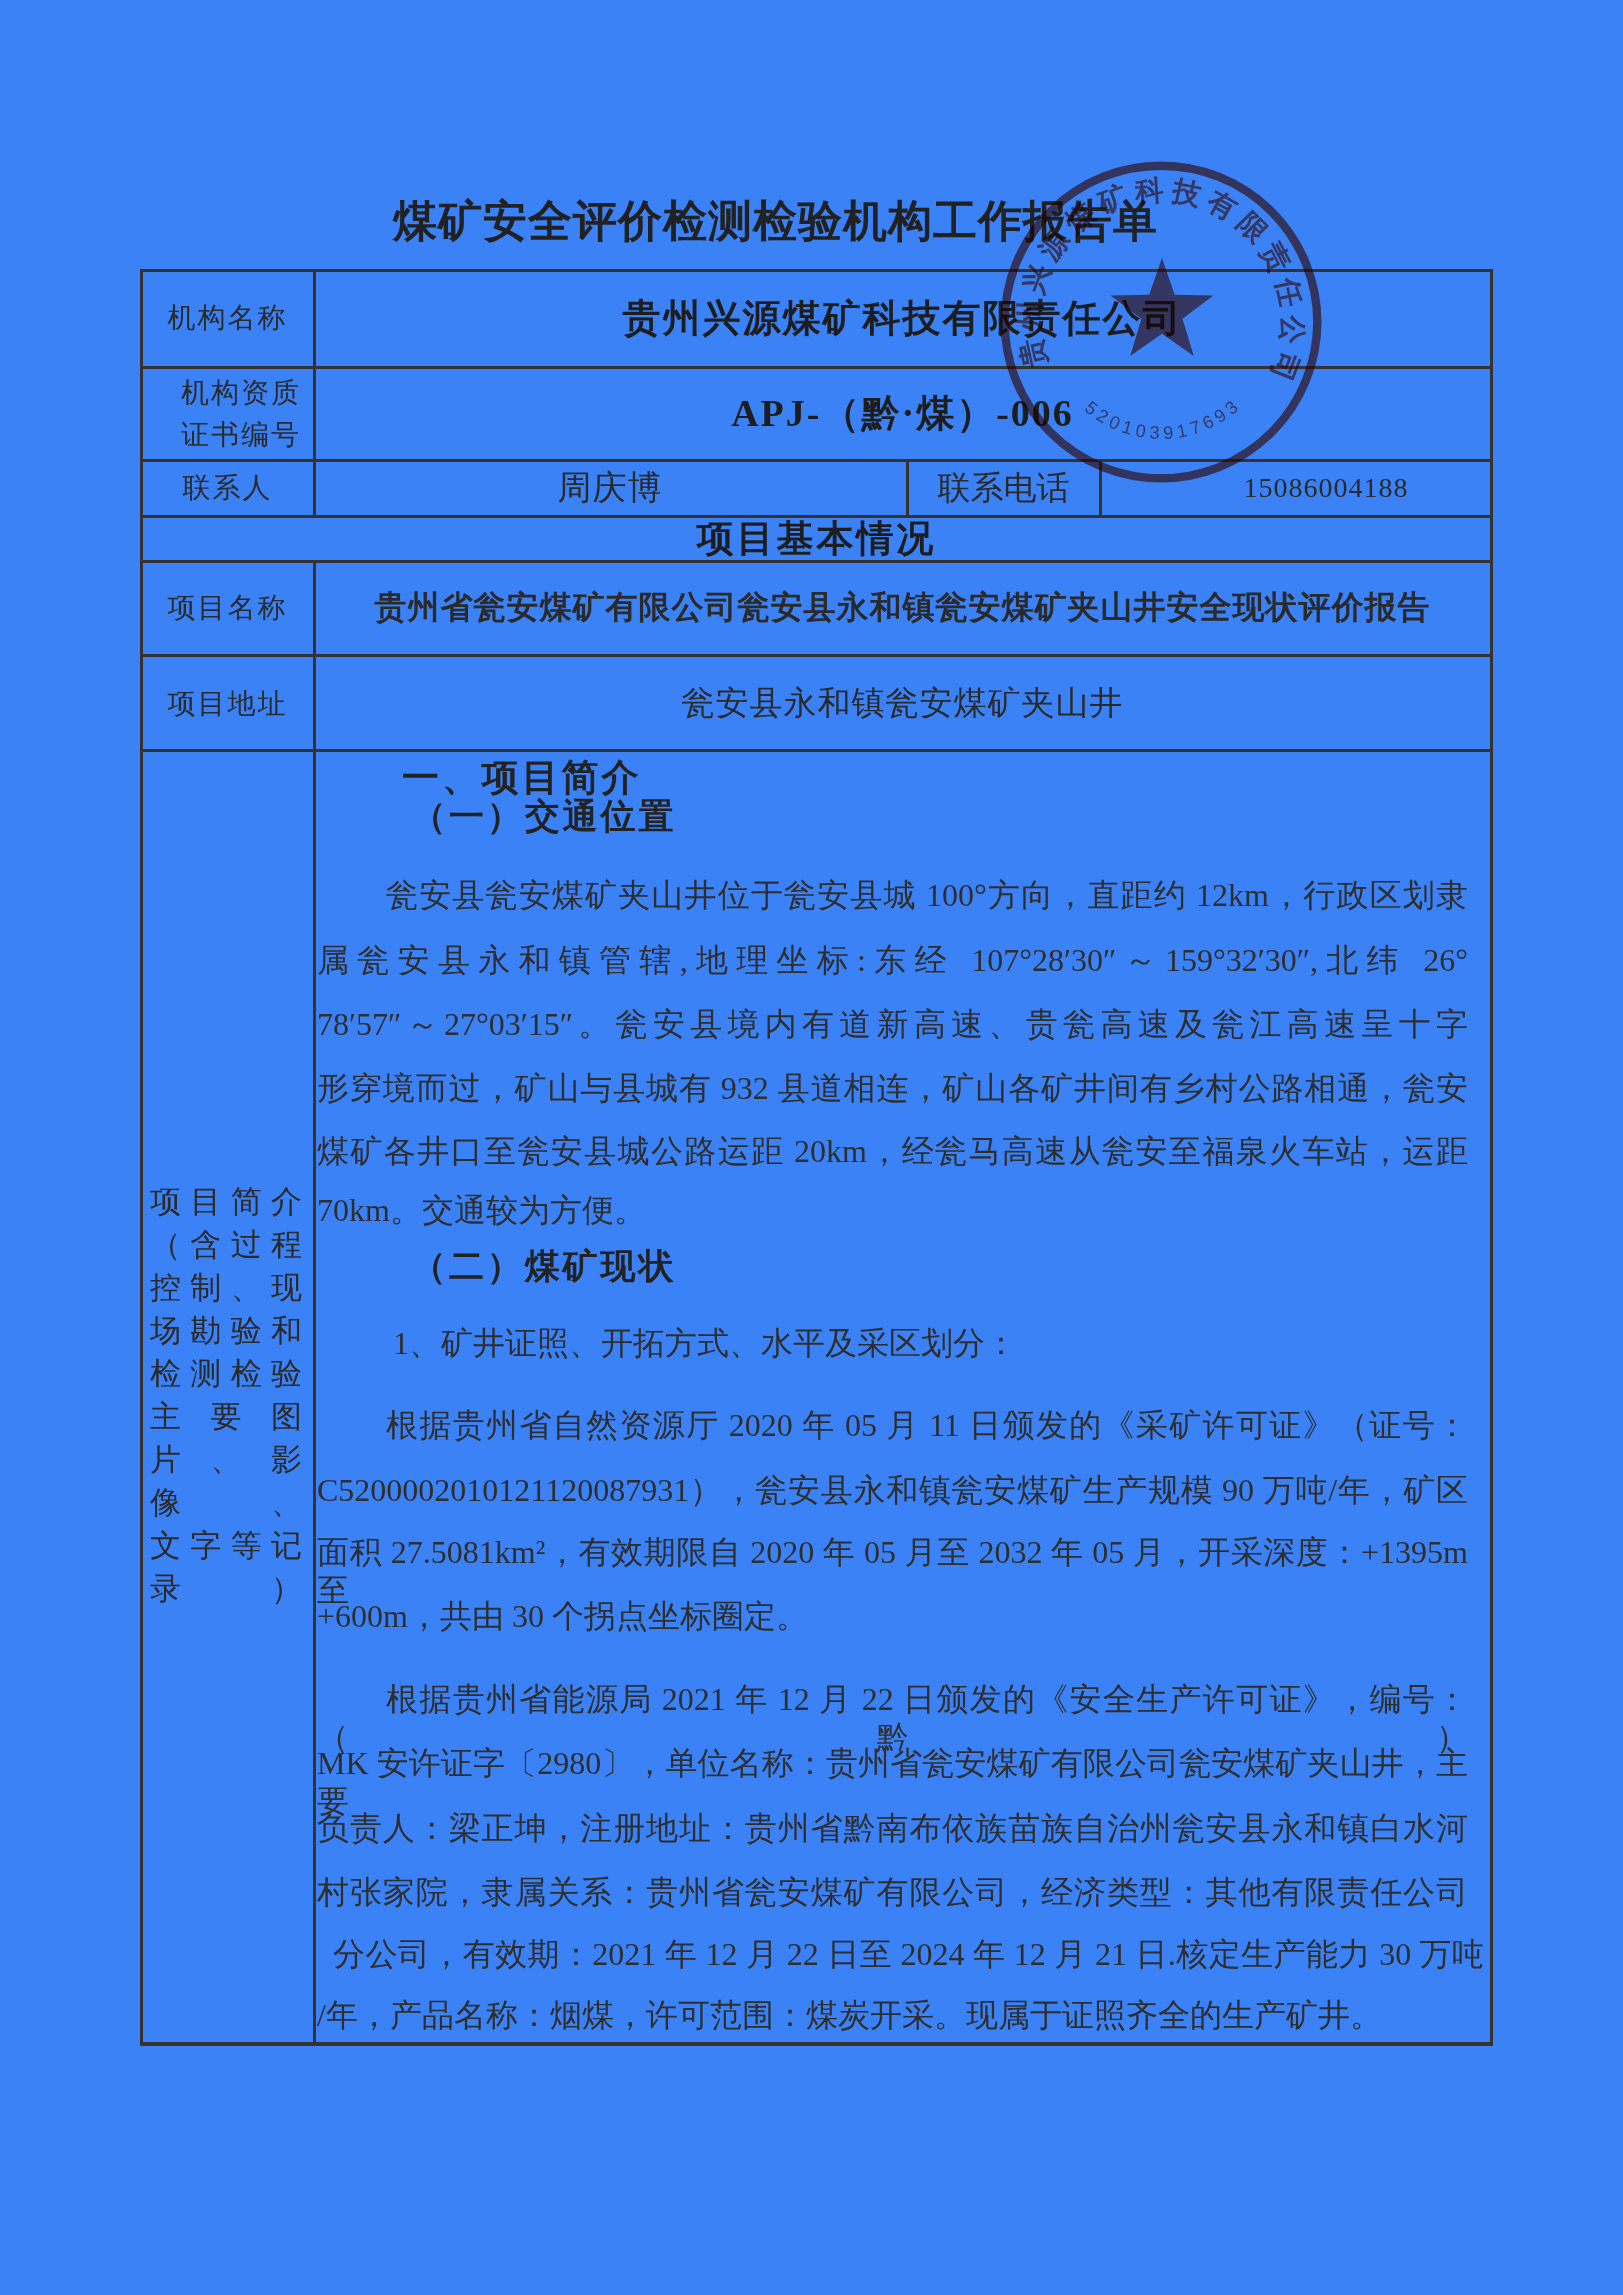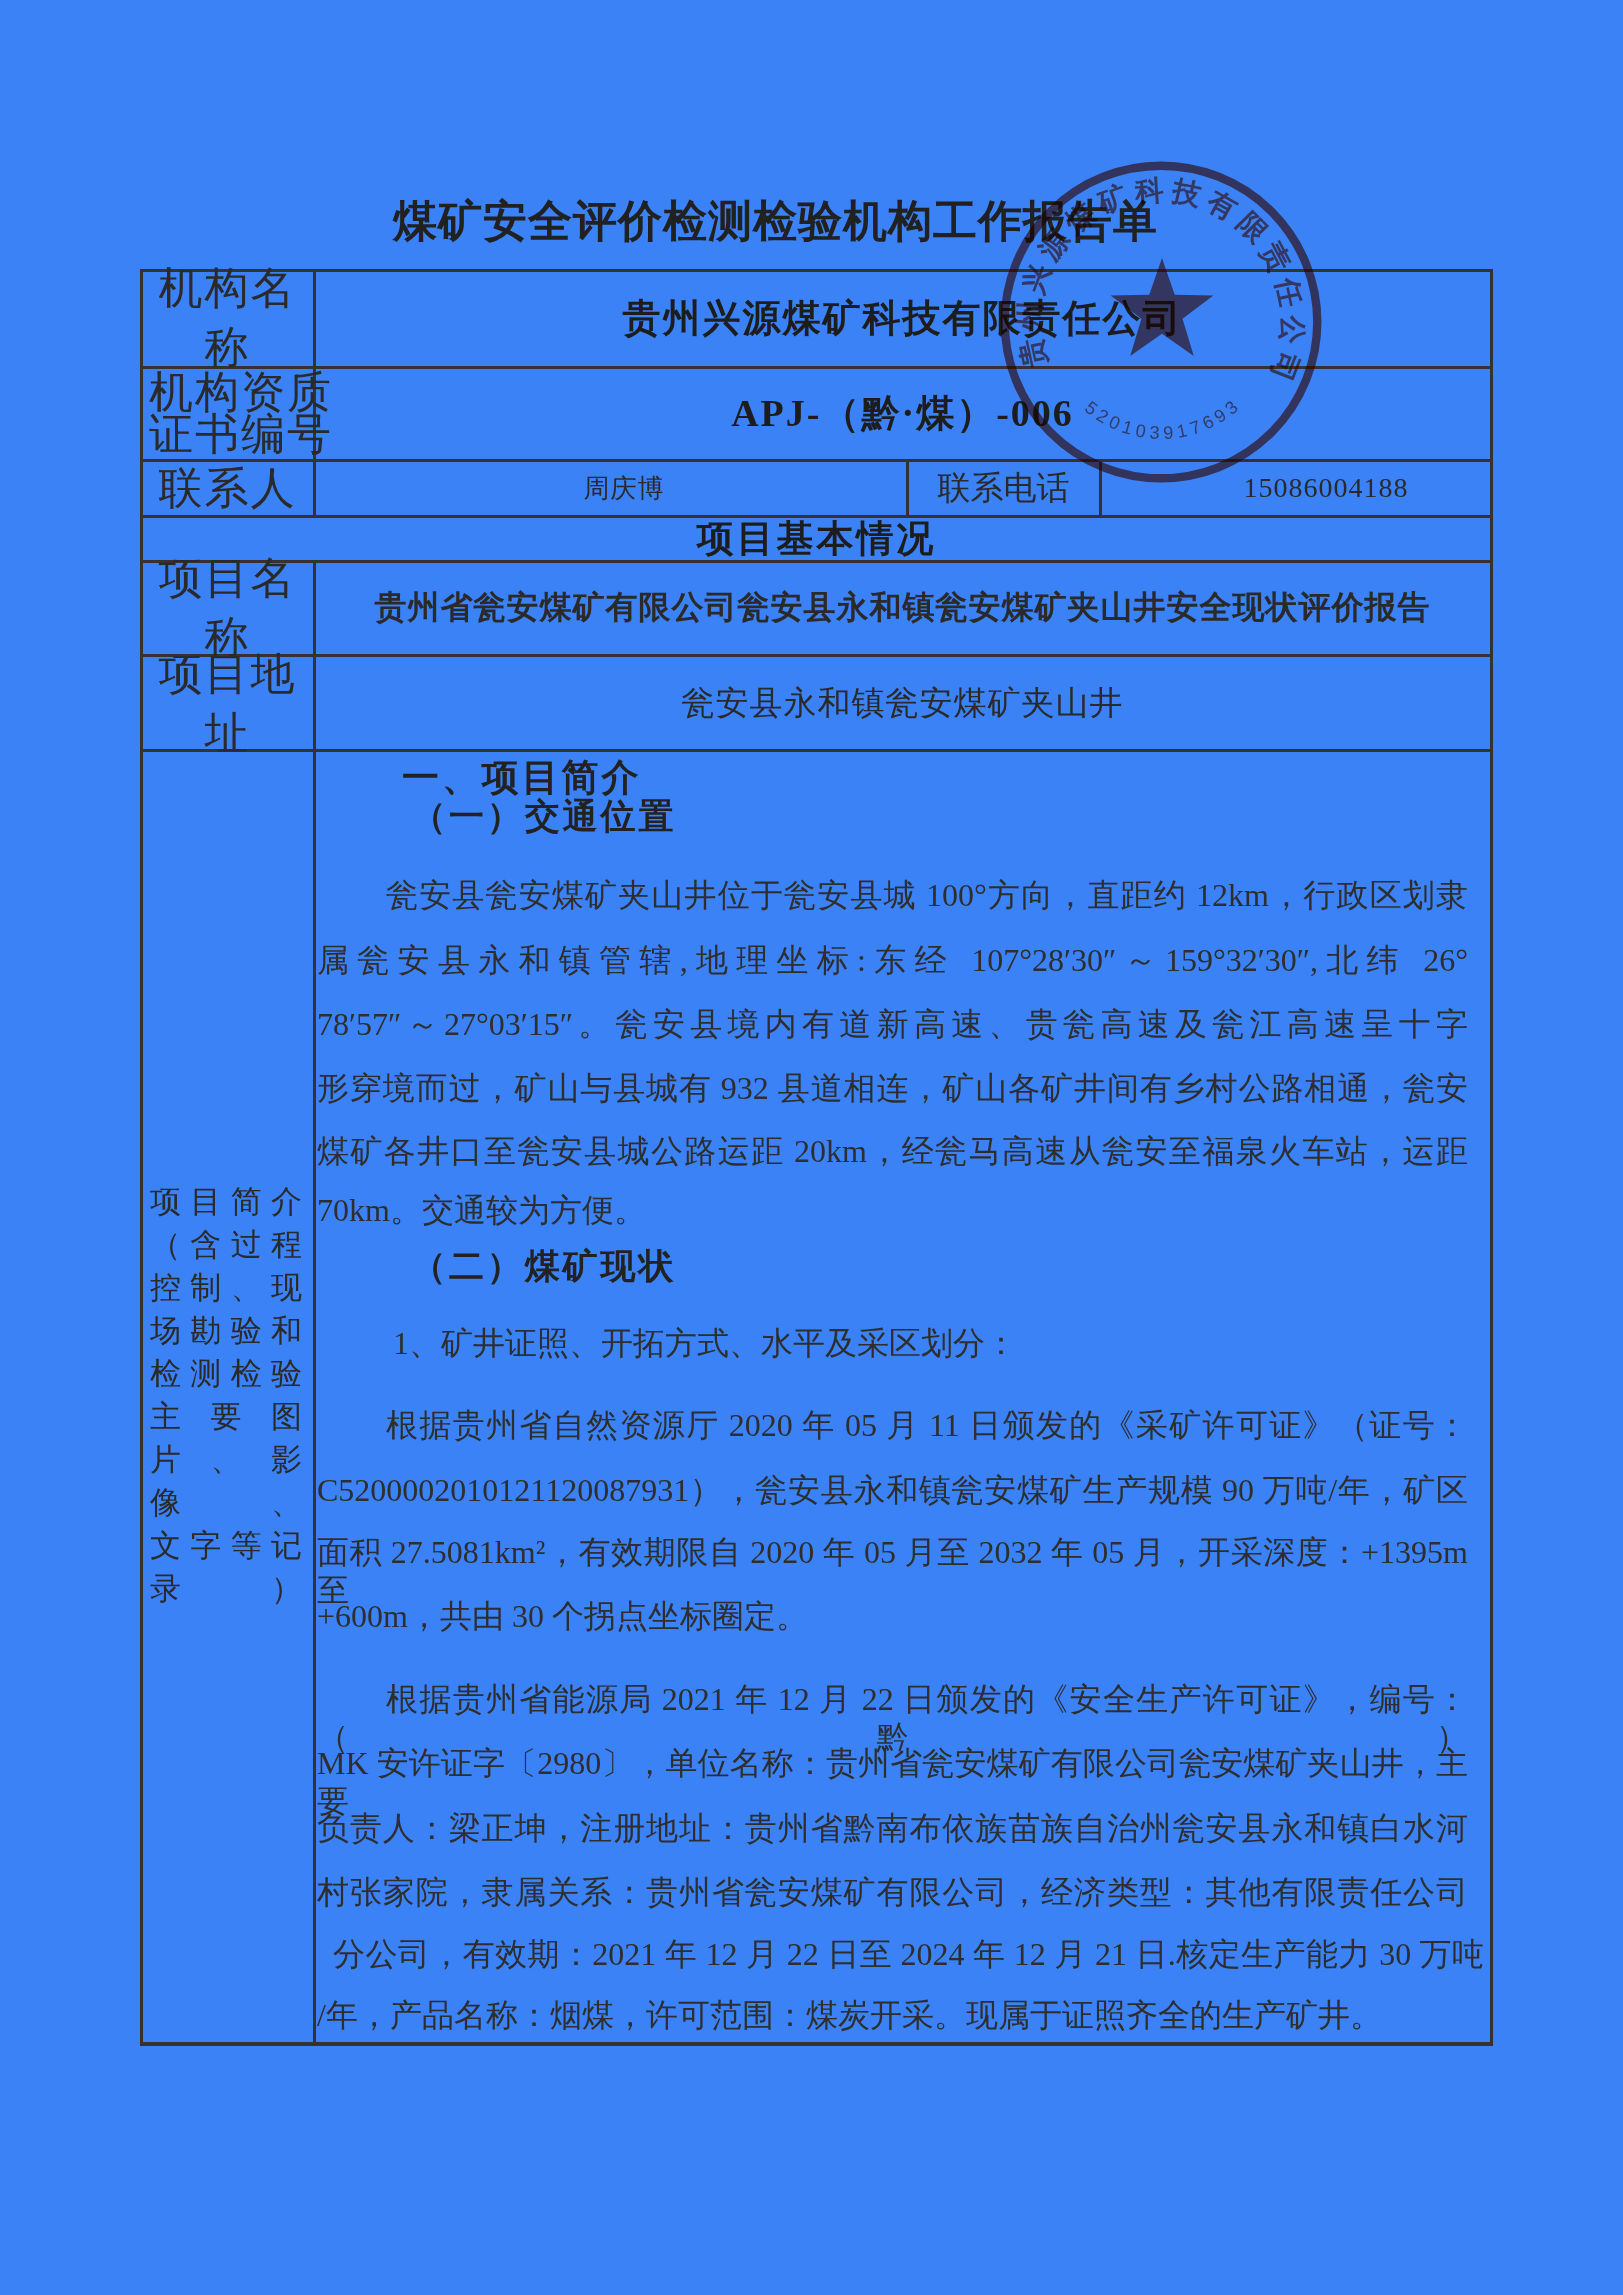--- a/index.html
+++ b/index.html
@@ -15,21 +15,21 @@
     text-align:center; font-size:44px; font-weight:bold;
     letter-spacing:1px; color:#212121; white-space:nowrap;
   }
   
   .hl, .vl { position:absolute; background:#35322f; }
   
   .cell {
     position:absolute; display:flex; align-items:center; justify-content:center;
     text-align:center; color:#2a2a2a;
   }
-  .lbl { font-size:44px; letter-spacing:2px; }
+  .lbl { font-size:28px; letter-spacing:2px; }
   .val-bold { font-size:38px; font-weight:bold; letter-spacing:2px; color:#1d1d1d; }
   .val { font-size:32px; letter-spacing:1px; }
   .sec-hdr { font-size:37px; font-weight:bold; letter-spacing:2.9px; color:#1d1d1d; }
   .two-line { flex-direction:column; line-height:42px; }
   
   .intro-label {
     position:absolute; left:143px; top:749px; width:166px; height:1292px;
     display:flex; flex-direction:column; align-items:stretch; justify-content:center;
   }
   .intro-label div {
@@ -79,21 +79,21 @@
   <div class="cell lbl" style="left:143px;top:271px;width:169px;height:94px;">机构名称</div>
   <div class="cell val-bold" style="left:315px;top:271px;width:1175px;height:94px;">贵州兴源煤矿科技有限责任公司</div>
 
   <div class="cell lbl two-line" style="left:143px;top:368px;width:196px;height:91px;">
     <div>机构资质</div>
     <div>证书编号</div>
   </div>
   <div class="cell val-bold" style="left:315px;top:368px;width:1175px;height:91px;">APJ-（黔·煤）-006</div>
 
   <div class="cell lbl" style="left:143px;top:461px;width:169px;height:54px;">联系人</div>
-  <div class="cell val" style="left:329px;top:461px;width:590px;height:54px;font-size:26px;">周庆博</div>
+  <div class="cell val" style="left:315px;top:461px;width:590px;height:54px;font-size:34px;">周庆博</div>
   <div class="cell lbl" style="left:908px;top:461px;width:191px;height:54px;font-size:33px;letter-spacing:0;">联系电话</div>
   <div class="cell val" style="left:1102px;top:461px;width:448px;height:54px;font-size:28px;">15086004188</div>
 
   <div class="cell sec-hdr" style="left:143px;top:517px;width:1347px;height:43px;">项目基本情况</div>
 
   <div class="cell lbl" style="left:143px;top:562px;width:169px;height:92px;">项目名称</div>
   <div class="cell val" style="left:315px;top:562px;width:1175px;height:92px;font-weight:bold;">贵州省瓮安煤矿有限公司瓮安县永和镇瓮安煤矿夹山井安全现状评价报告</div>
 
   <div class="cell lbl" style="left:143px;top:657px;width:169px;height:93px;">项目地址</div>
   <div class="cell val" style="left:315px;top:657px;width:1175px;height:93px;font-size:33px;">瓮安县永和镇瓮安煤矿夹山井</div>

